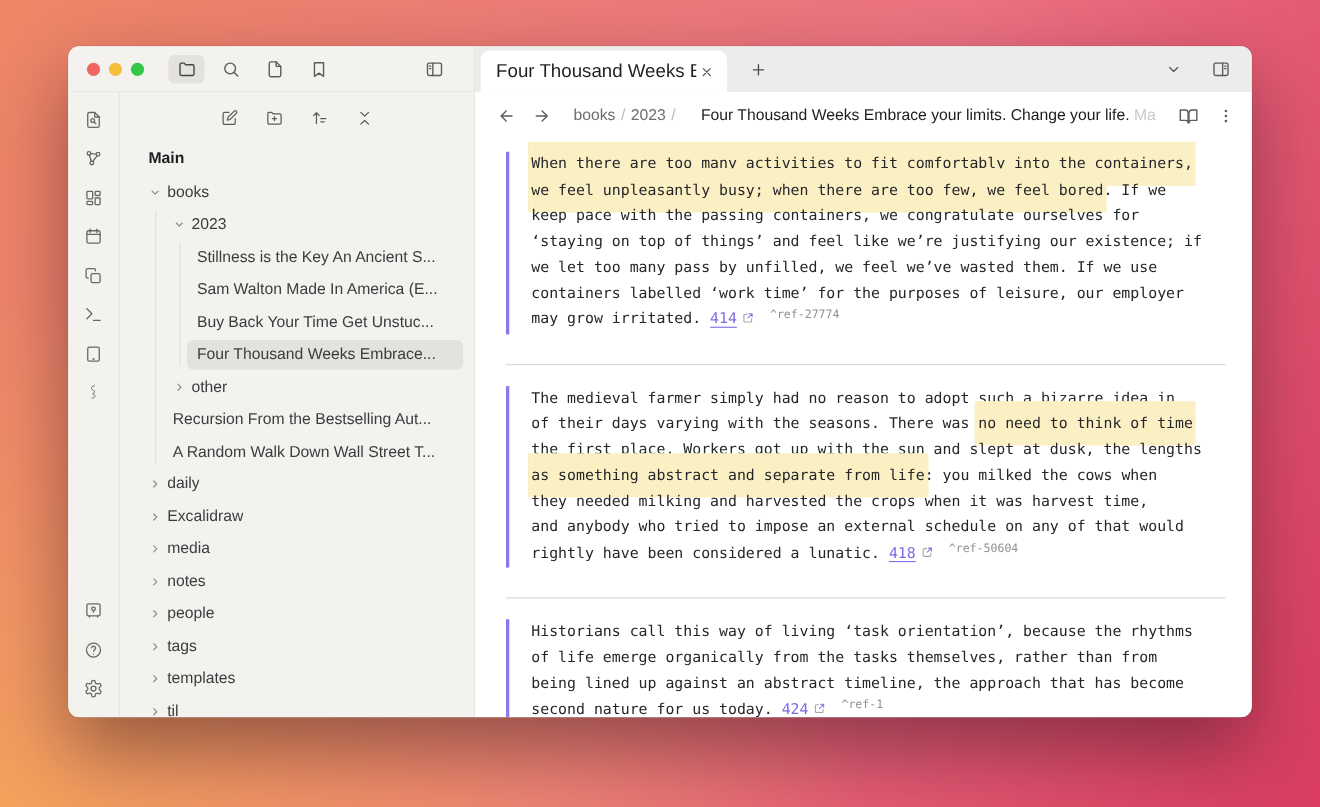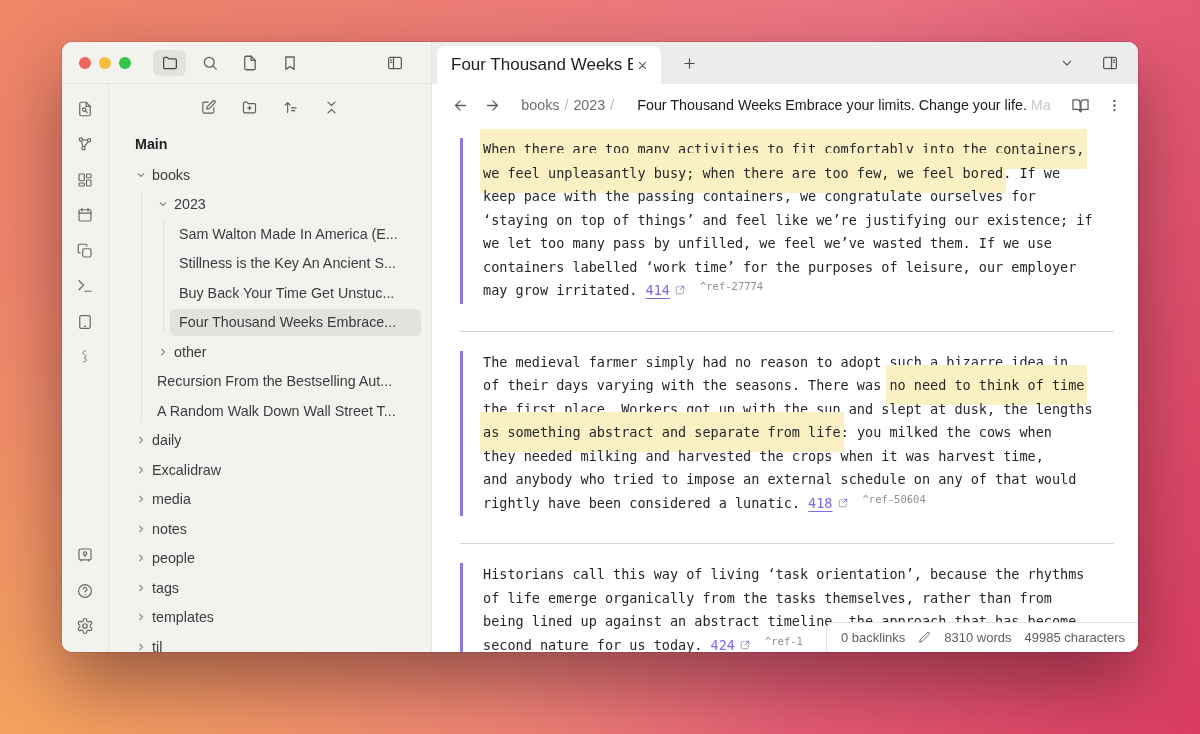--- a/index.html
+++ b/index.html
@@ -314,24 +314,24 @@
               </svg>
               <span class="tlabel">books</span>
             </div>
             <div class="trow" style="padding-left: 48px;">
               <svg viewBox="0 0 24 24" width="12" height="12" fill="none" stroke="currentColor" stroke-width="2.2" stroke-linecap="round" stroke-linejoin="round" class="ic chev">
                 <path d="m6.5 9.5 5.5 5.5 5.5-5.5"></path>
               </svg>
               <span class="tlabel">2023</span>
             </div>
             <div class="trow" style="padding-left: 70px;">
+              <span class="tlabel">Stillness is the Key An Ancient S...</span>
+            </div>
+            <div class="trow" style="padding-left: 70px;">
               <span class="tlabel">Sam Walton Made In America (E...</span>
-            </div>
-            <div class="trow" style="padding-left: 70px;">
-              <span class="tlabel">Stillness is the Key An Ancient S...</span>
             </div>
             <div class="trow" style="padding-left: 70px;">
               <span class="tlabel">Buy Back Your Time Get Unstuc...</span>
             </div>
             <div class="trow selected" style="padding-left: 70px;">
               <span class="tlabel">Four Thousand Weeks Embrace...</span>
             </div>
             <div class="trow" style="padding-left: 48px;">
               <svg viewBox="0 0 24 24" width="12" height="12" fill="none" stroke="currentColor" stroke-width="2.2" stroke-linecap="round" stroke-linejoin="round" class="ic chev collapsed">
                 <path d="m6.5 9.5 5.5 5.5 5.5-5.5"></path>
@@ -462,27 +462,17 @@
             <div class="quote">
               <div class="qline"><span>Historians call this way of living ‘task orientation’, because the rhythms</span></div>
               <div class="qline"><span>of life emerge organically from the tasks themselves, rather than from</span></div>
               <div class="qline"><span>being lined up against an abstract timeline, the approach that has become</span></div>
               <div class="qline"><span>second nature for us today. </span><a class="plink">424</a><svg viewBox="0 0 24 24" width="12" height="12" fill="none" stroke-linecap="round" stroke-linejoin="round" class="extlink">
                   <path d="M10.5 5.5H6.5A2 2 0 0 0 4.5 7.5v10a2 2 0 0 0 2 2h10a2 2 0 0 0 2-2V13.5" stroke="#a6a6a6" stroke-width="2"></path>
                   <path d="M14 4.5h5.5V10M19.2 4.8 12 12" stroke="#8b7ae0" stroke-width="2"></path>
                 </svg><span class="bref">^ref-1</span></div>
             </div>
           </div>
-        <div class="statusbar">
-          <span class="sb-item">0 backlinks</span>
-          <span class="sb-item" id="editIcon">
-              <svg viewBox="0 0 24 24" width="13" height="13" fill="none" stroke="currentColor" stroke-width="1.8" stroke-linecap="round" stroke-linejoin="round" class="ic">
-                <path d="M17 3.3a2.3 2.3 0 1 1 3.2 3.2L7.6 19.2 3 20.5l1.3-4.6z"></path>
-              </svg>
-            </span>
-          <span class="sb-item">8310 words</span>
-          <span class="sb-item">49985 characters</span>
-        </div>
       </div>
 
     </div>
   </div>
 </div>
 
 </body></html>

